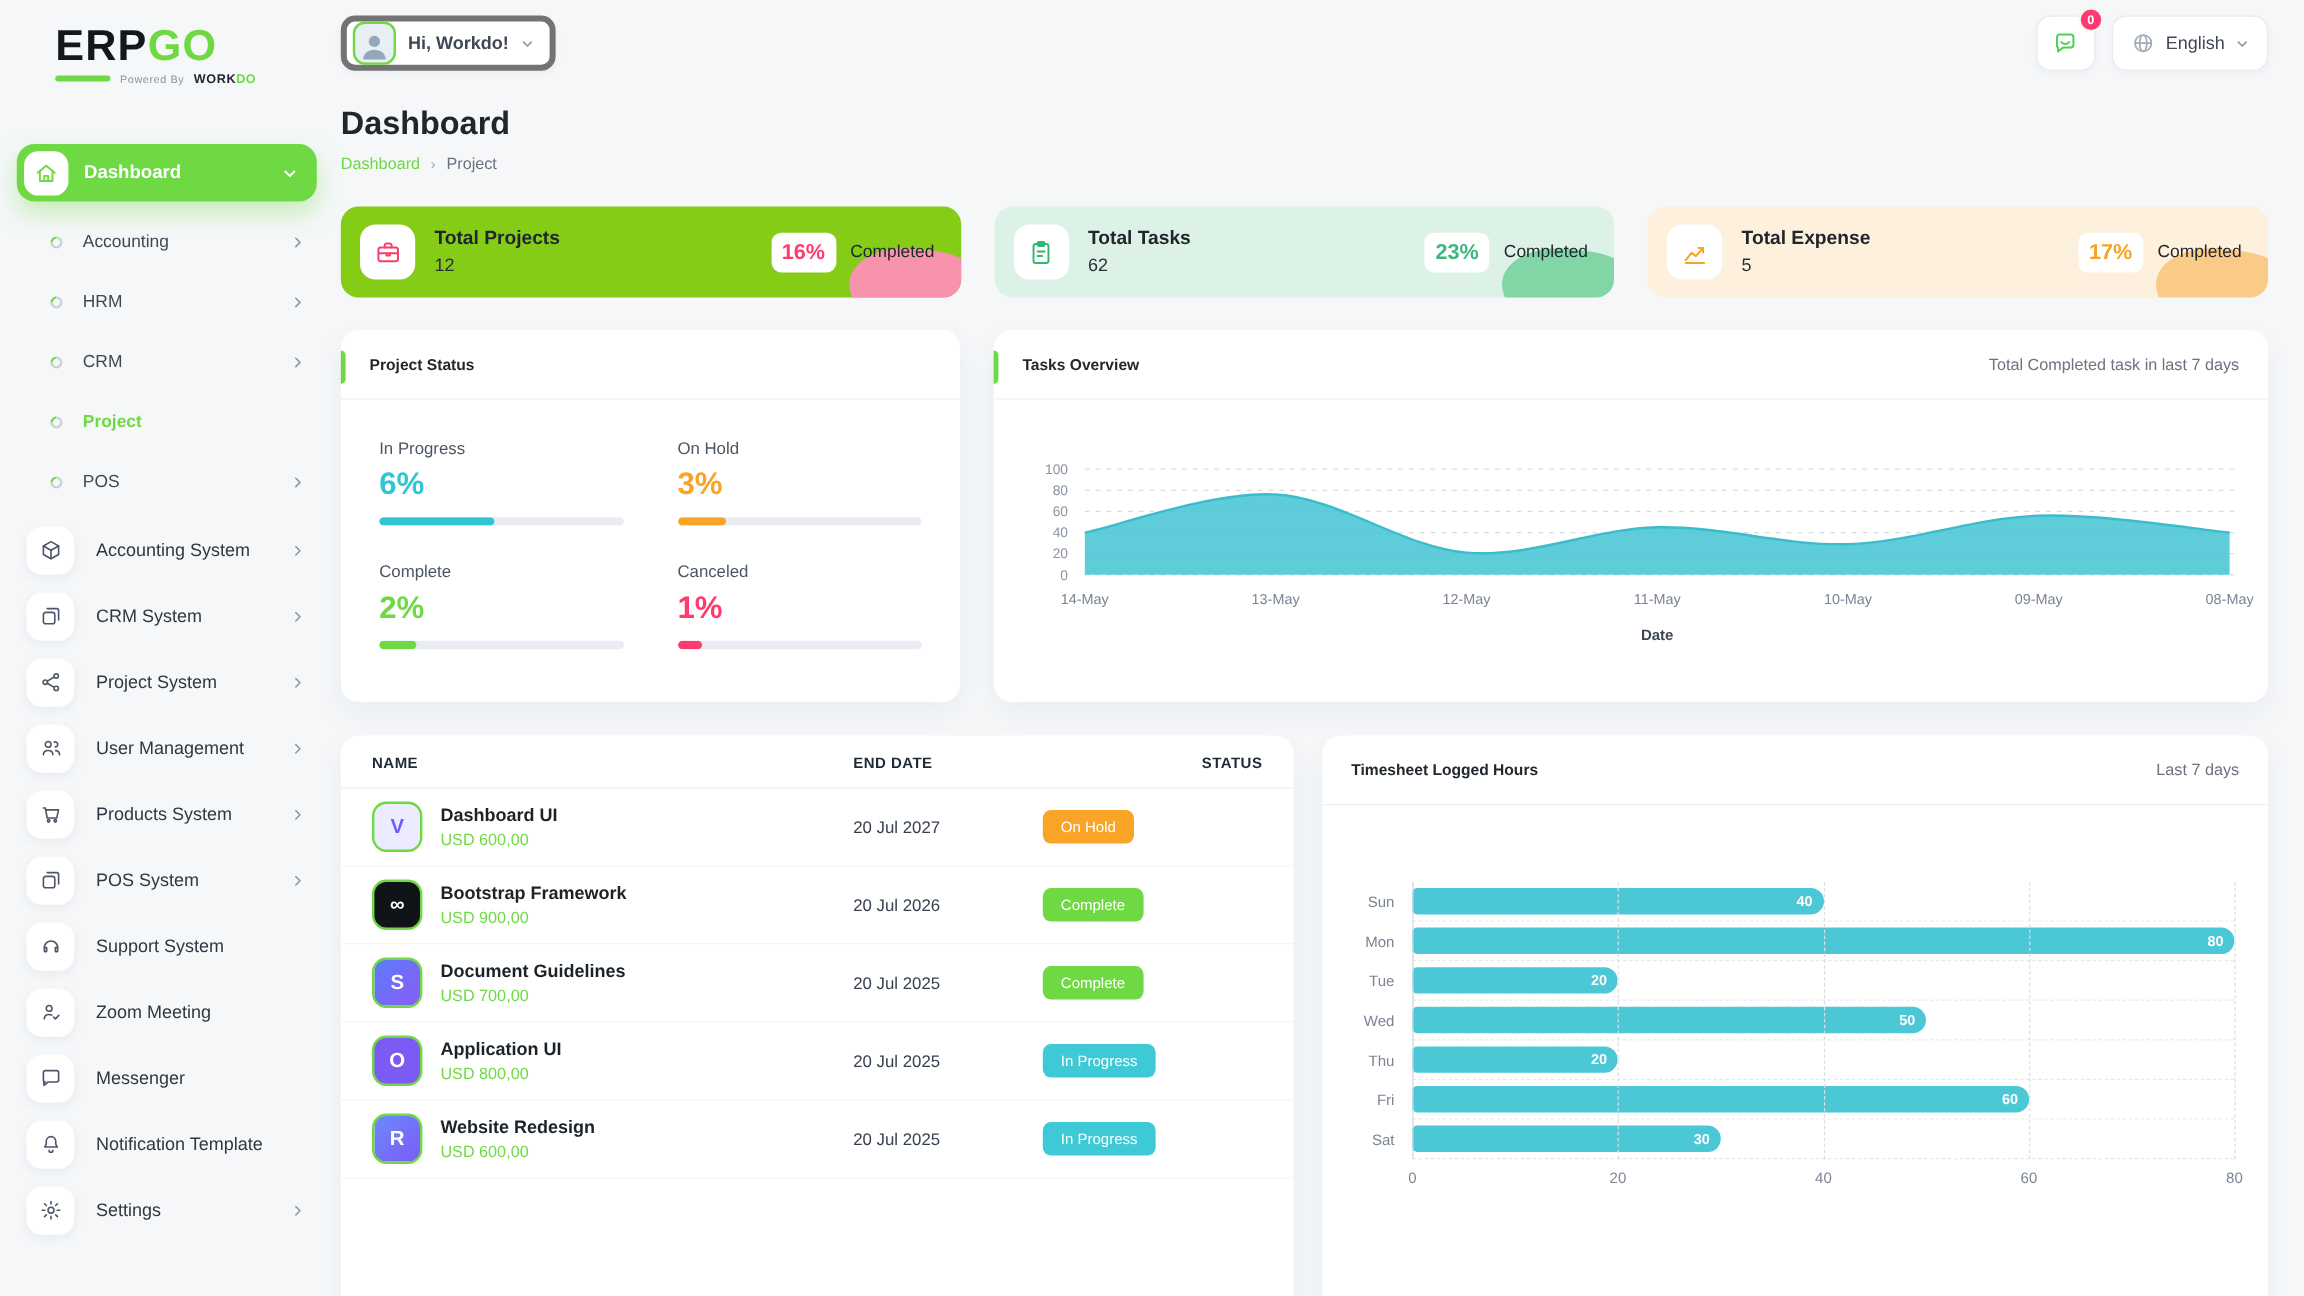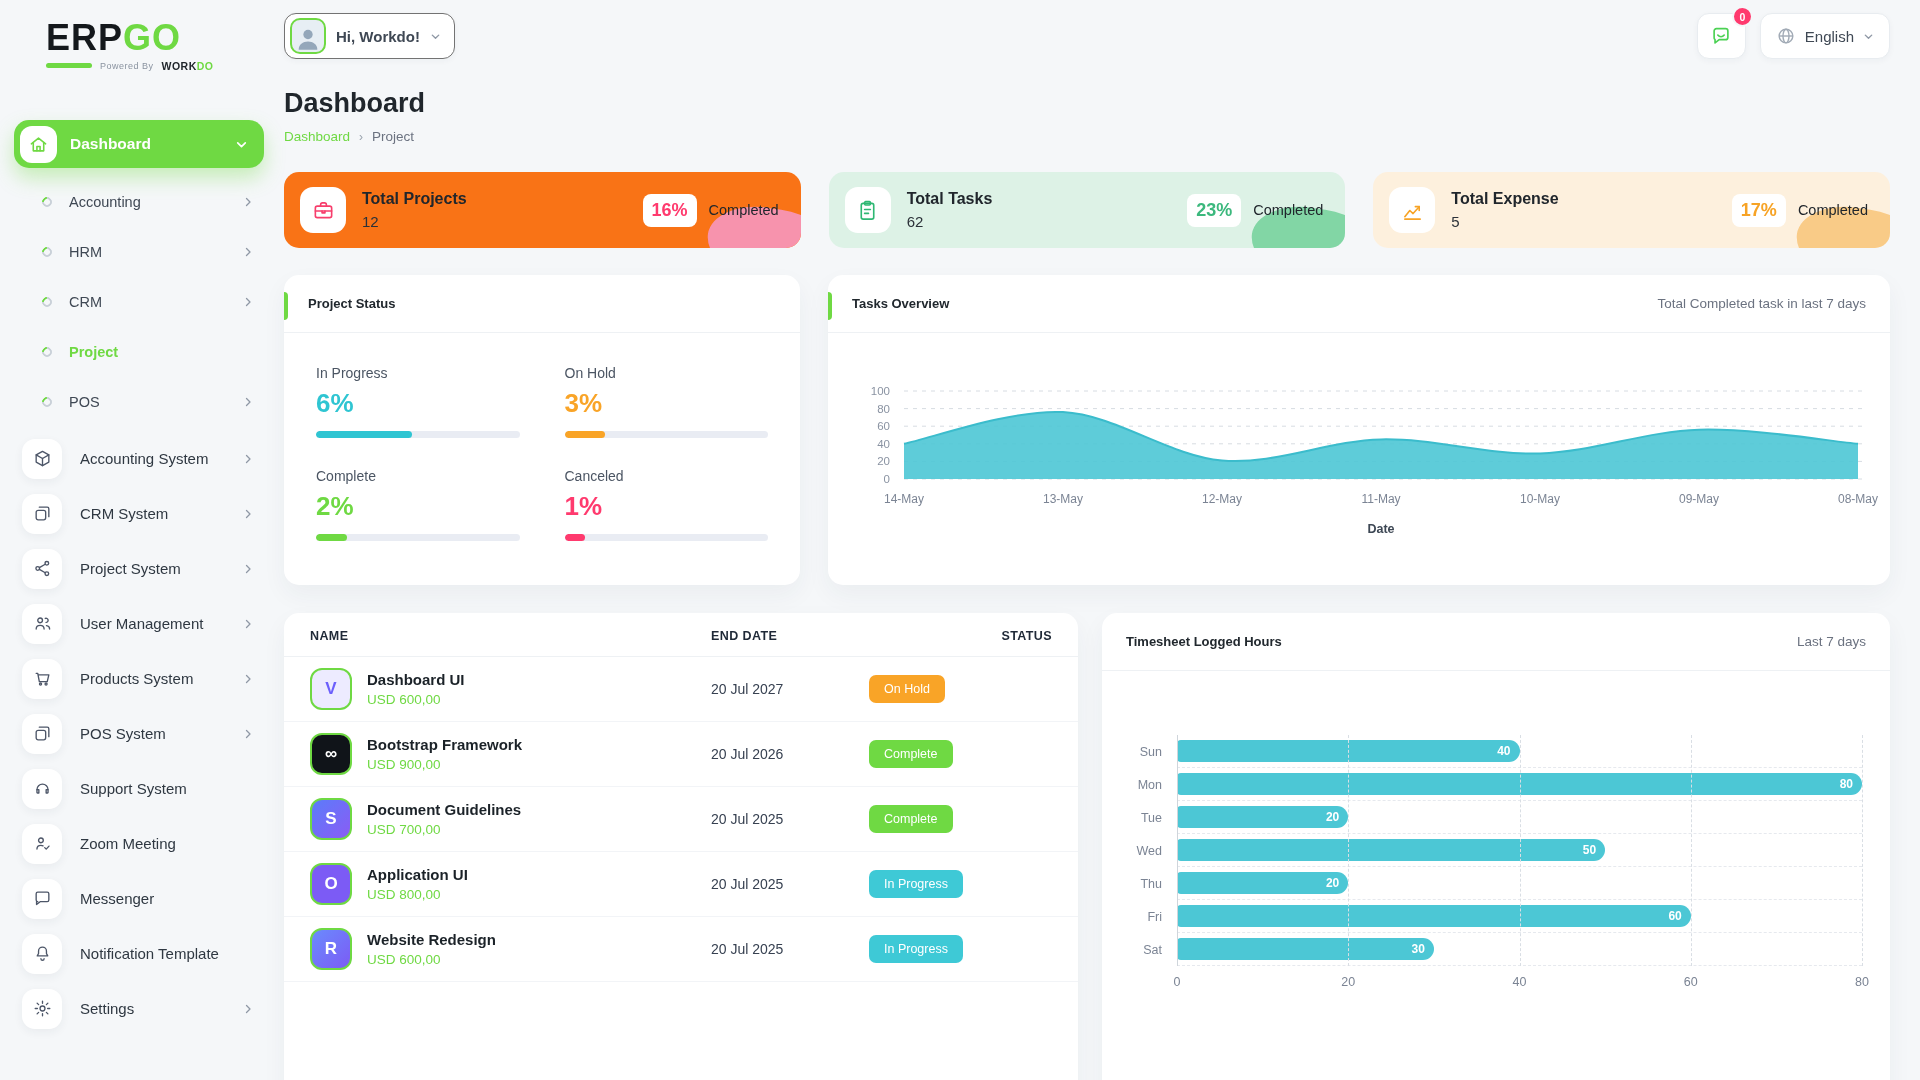--- a/index.html
+++ b/index.html
@@ -57,21 +57,21 @@
     width: 40px; height: 40px; background: #fff; border-radius: 13px; flex: 0 0 auto;
     display: flex; align-items: center; justify-content: center; color: #4d5668;
     box-shadow: 0 3px 10px rgba(30,45,65,.06);
   }
   .sec-tile svg { width: 19px; height: 19px; }
 
   
   main { flex: 1; padding: 0 30px 0 0; }
   .topbar { height: 62px; display: flex; align-items: center; justify-content: space-between; padding-top: 10px; }
   .user-chip {
-    background: #fff; border: 1px solid #737373; border-radius: 12px; height: 46px;
+    background: #fff; border: 5px solid #737373; border-radius: 12px; height: 46px;
     display: flex; align-items: center; gap: 10px; padding: 0 13px 0 5px; cursor: pointer;
     box-shadow: 0 2px 6px rgba(30,45,65,.04);
   }
   .avatar {
     width: 36px; height: 36px; border-radius: 10px; border: 2px solid #6fd943;
     background: #e7eef4; display: flex; align-items: flex-end; justify-content: center; overflow: hidden;
   }
   .avatar svg { width: 28px; height: 28px; color: #94a7ba; }
   .chip-label { font-size: 15px; color: #3f4854; font-weight: 600; }
   .chip-chev { width: 11px; height: 11px; color: #8f98a5; }
@@ -100,21 +100,21 @@
   .breadcrumb a { color: #6fd943; text-decoration: none; cursor: pointer; }
   .crumb-sep { color: #9aa3ae; font-size: 12px; }
   .crumb-current { color: #6b7280; }
 
   
   .stats-row { display: grid; grid-template-columns: repeat(3, 1fr); gap: 28px; margin-top: 28px; }
   .stat {
     height: 76px; border-radius: 15px; position: relative; overflow: hidden;
     display: flex; align-items: center; gap: 16px; padding: 0 22px 0 16px;
   }
-  .stat--pink   { background: #f97316; }
+  .stat--pink   { background: #84cc16; }
   .stat--green  { background: #ddf2e6; }
   .stat--orange { background: #fdf0dd; }
   .stat-blob { position: absolute; right: -26px; bottom: -34px; width: 120px; height: 74px;
                border-radius: 60% 55% 8% 70%; transform: rotate(8deg); }
   .stat--pink   .stat-blob { background: #f793ad; }
   .stat--green  .stat-blob { background: #82d6a5; }
   .stat--orange .stat-blob { background: #f9cb87; }
   .stat-tile { width: 46px; height: 46px; background: #fff; border-radius: 13px; z-index: 1;
                display: flex; align-items: center; justify-content: center; }
   .stat-tile svg { width: 23px; height: 23px; }

